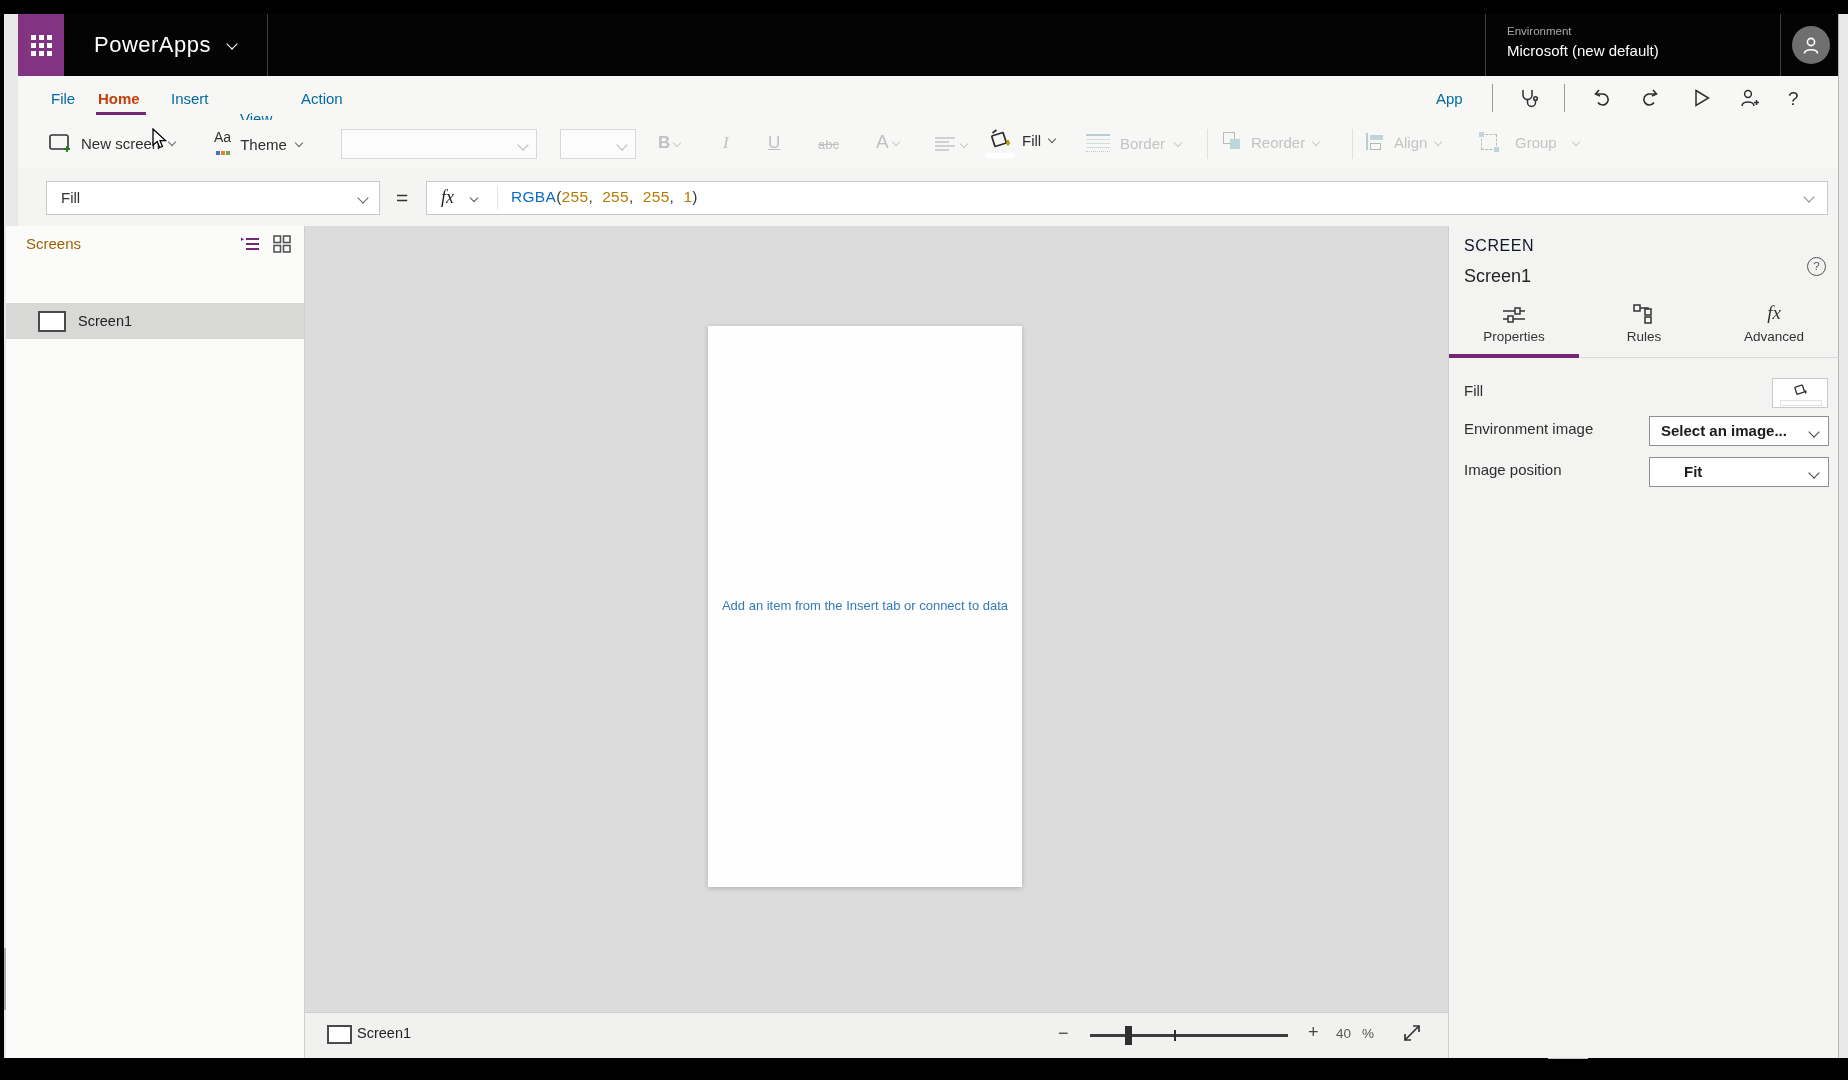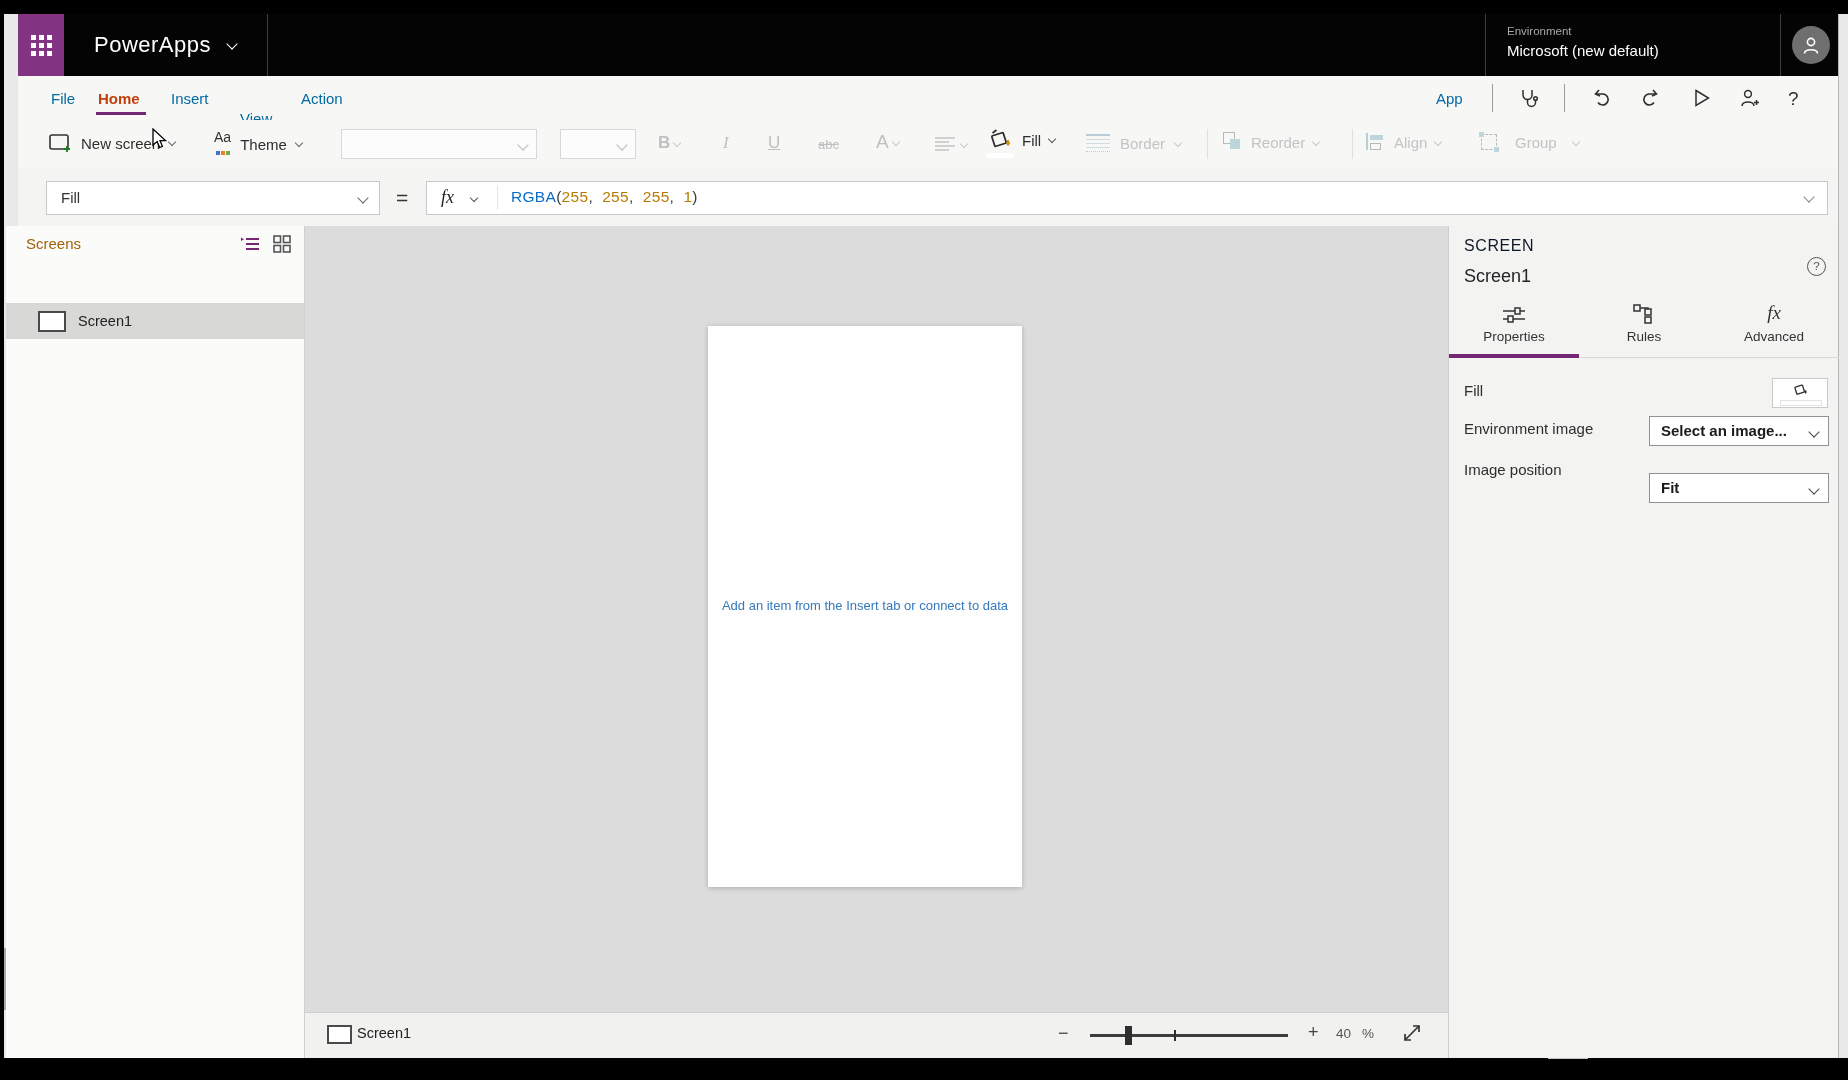--- a/index.html
+++ b/index.html
@@ -350,17 +350,17 @@
     <i style="position:absolute;left:7px;top:21px;width:40px;height:4px;background:#fff;border:1px solid #e3e3e3;display:block;"></i>
   </div>
 
   <span class="field-label" style="position:absolute;left:15px;top:194px;">Environment image</span>
   <div class="rp-dd" style="position:absolute;left:200px;top:190px;">
     <span style="margin-left:11px;">Select an image...</span>
     <span class="chev"></span>
   </div>
 
   <span class="field-label" style="position:absolute;left:15px;top:235px;">Image position</span>
-  <div class="rp-dd" style="position:absolute;left:200px;top:247px;">
+  <div class="rp-dd" style="position:absolute;left:200px;top:231px;padding-left:23px;">
     <span style="margin-left:11px;">Fit</span>
     <span class="chev"></span>
   </div>
 </div>
 
 </body></html>

